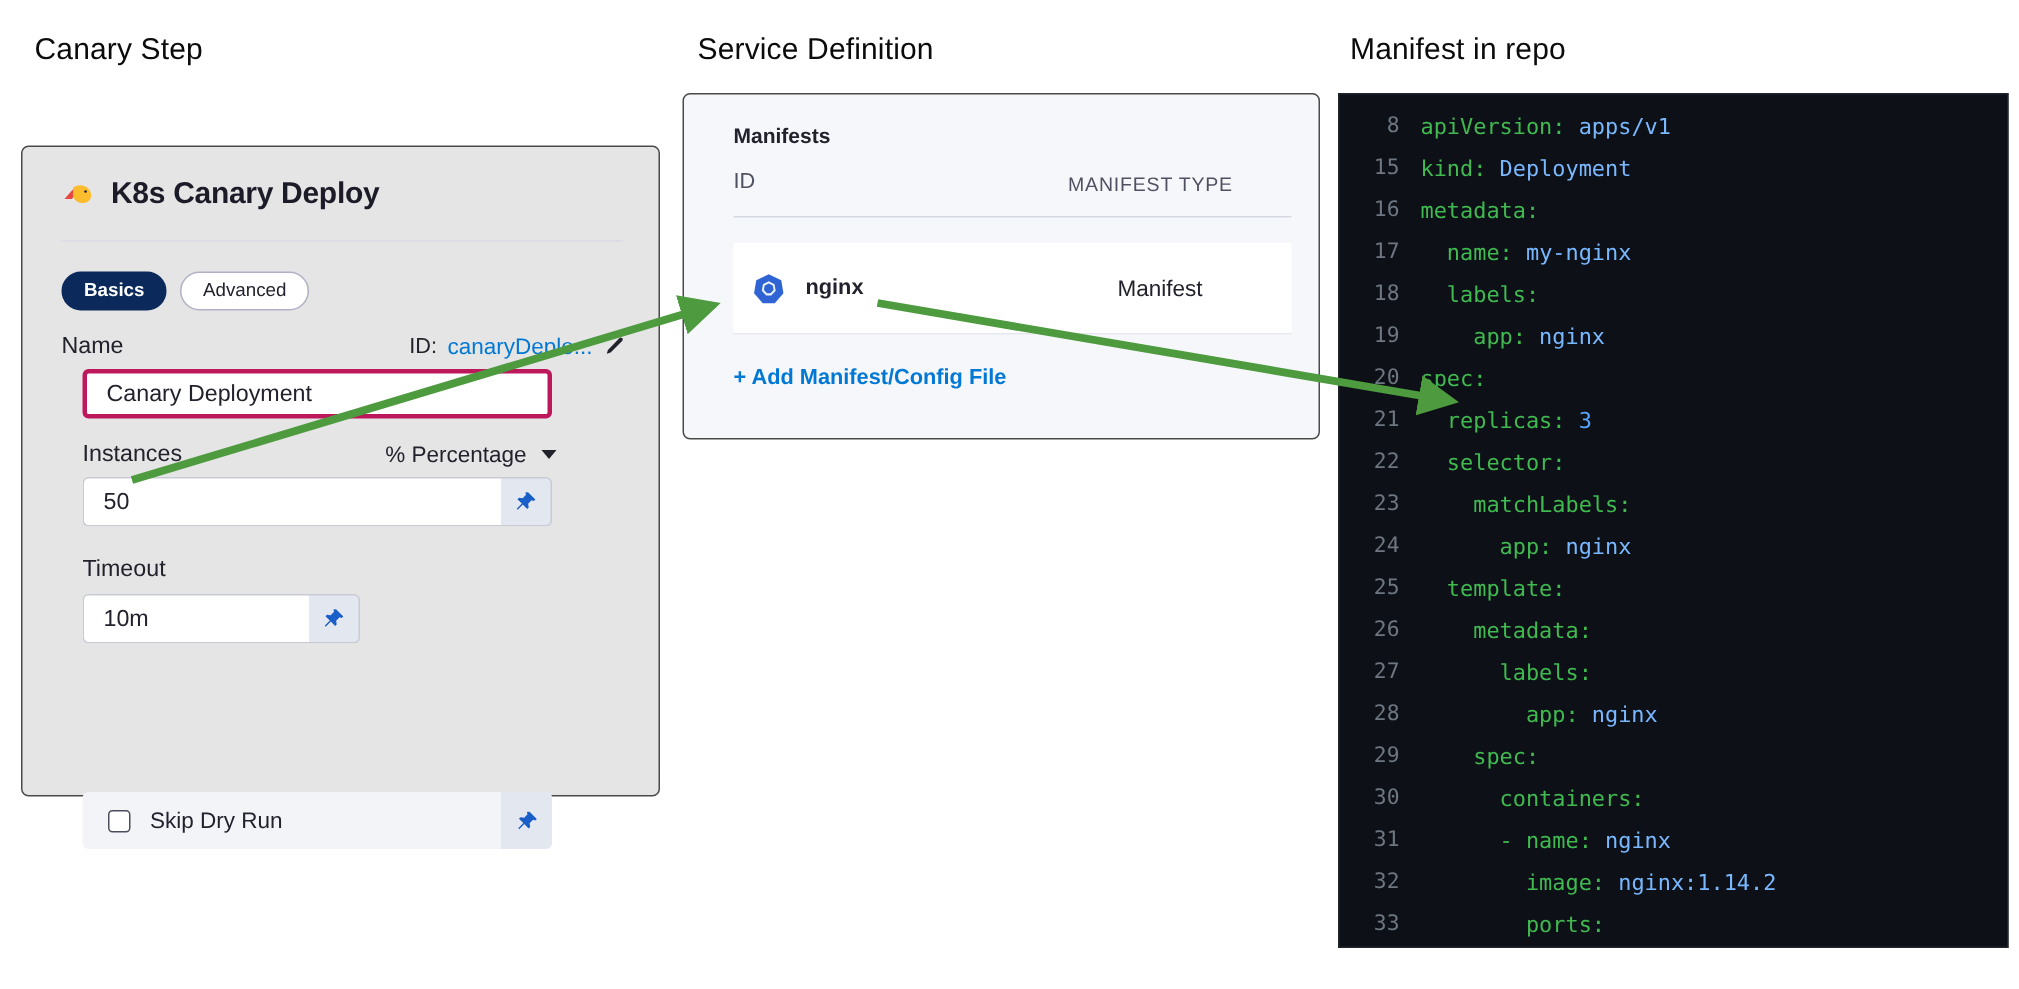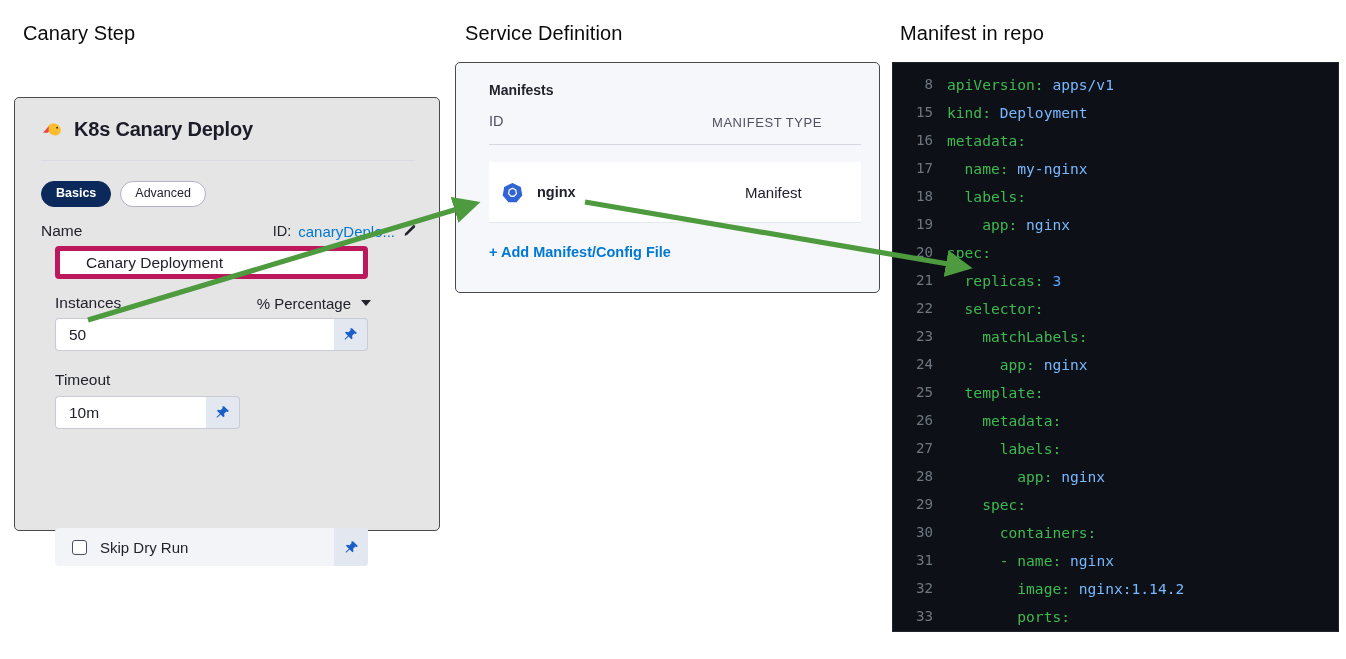--- a/index.html
+++ b/index.html
@@ -61,23 +61,23 @@
     display:flex;align-items:center;justify-content:space-between;
   }
   .fld-label{font-size:15.5px;color:#22222d;font-weight:400;}
   #id-group{display:flex;align-items:center;gap:7px;}
   #id-prefix{font-size:14.5px;color:#22222d;}
   #id-value{font-size:15px;color:#0278d5;}
   .pencil-icon{width:15px;height:15px;display:block;}
 
   .txtfield{
     position:absolute;box-sizing:border-box;
-    border:5px solid #be185d;border-radius:4px;background:#ffffff;
+    border:3px solid #be185d;border-radius:4px;background:#ffffff;
     font-size:15.5px;color:#22222d;
-    display:flex;align-items:center;padding-left:26px;
+    display:flex;align-items:center;padding-left:13px;
   }
   #name-input{left:40px;top:148px;width:313px;height:33px;}
 
   
   #inst-row{
     position:absolute;left:40px;top:196px;width:316px;
     display:flex;align-items:center;justify-content:space-between;
   }
   #inst-type{display:flex;align-items:center;gap:10px;}
   #inst-type .txt{font-size:15px;color:#22222d;}

